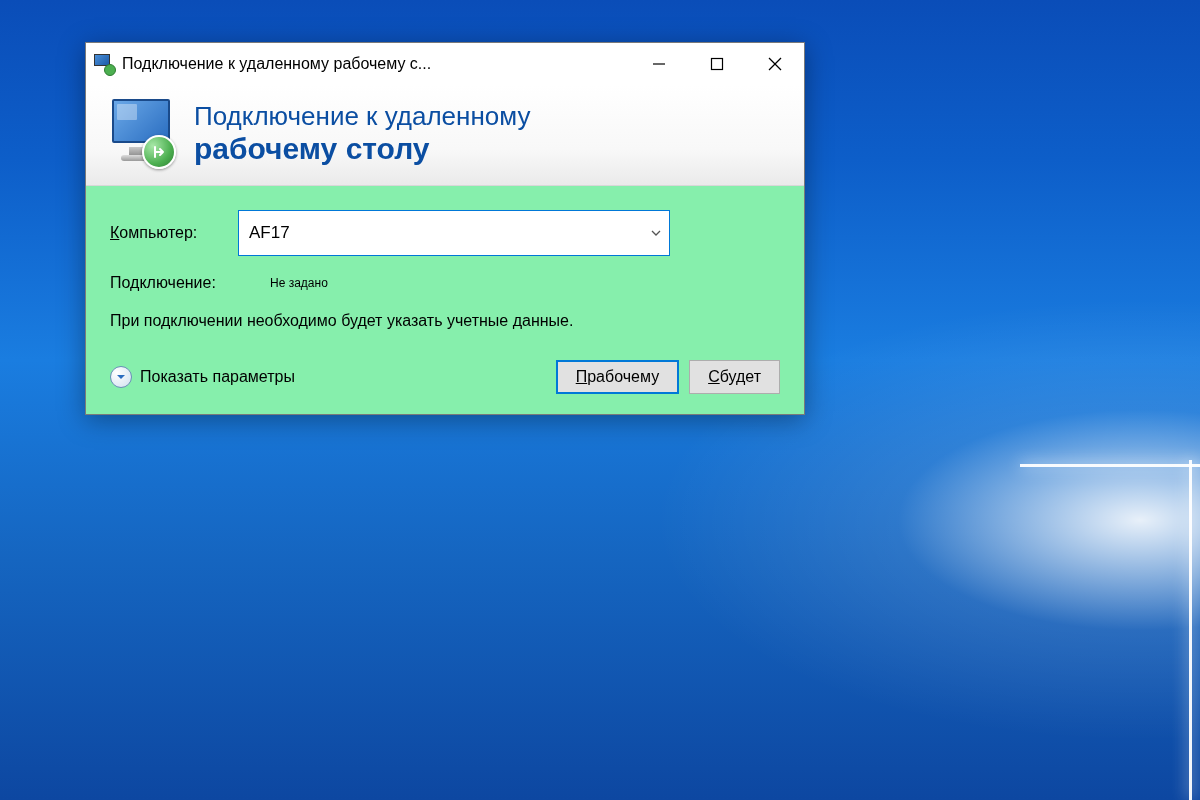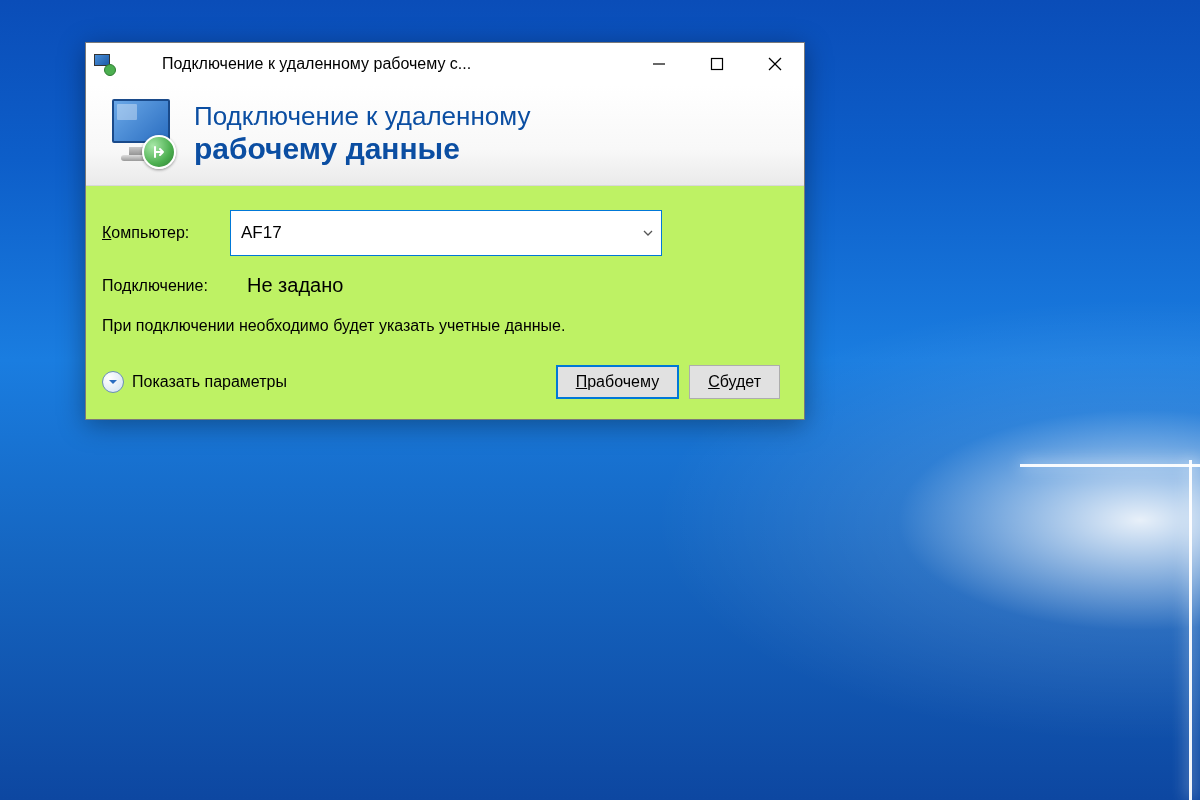--- a/index.html
+++ b/index.html
@@ -51,21 +51,20 @@
       border: 1px solid #7a7a7a;
       box-shadow: 0 5px 25px rgba(0,0,0,0.35);
     }
     
     .titlebar {
       display: flex;
       align-items: center;
       height: 42px;
       background: #ffffff;
       padding-left: 8px;
-      gap: 40px;
     }
     
     .titlebar-icon {
       width: 20px;
       height: 20px;
       margin-right: 8px;
       position: relative;
     }
     
     .titlebar-icon .monitor {
@@ -185,22 +184,22 @@
       box-shadow: 0 1px 3px rgba(0,0,0,0.4);
     }
     
     .banner-icon .round-badge svg { width: 18px; height: 18px; }
     
     .banner-text { display: flex; flex-direction: column; }
     .banner-text .line1 { font-size: 26px; color: #0b4ea2; font-weight: 400; }
     .banner-text .line2 { font-size: 30px; color: #0b4ea2; font-weight: 700; }
     
     .body-area {
-      background: #bef264;
-      padding: 24px 24px 20px 16px;
+      background: #86efac;
+      padding: 24px 24px 20px 24px;
     }
     
     .form-row {
       display: flex;
       align-items: center;
       margin-bottom: 18px;
     }
     
     .form-label {
       font-size: 16px;
@@ -229,21 +228,21 @@
     }
     
     .combo-btn {
       width: 26px;
       display: flex;
       align-items: center;
       justify-content: center;
       border-left: none;
     }
     
-    .value-text { font-size: 20px; color: #000; margin-left: 17px; }
+    .value-text { font-size: 12px; color: #000; margin-left: 32px; }
     
     .info-text {
       font-size: 16px;
       color: #000;
       line-height: 1.4;
       margin-top: 6px;
       margin-bottom: 28px;
     }
     
     .footer {
@@ -328,21 +327,21 @@
       <div class="stand"></div>
       <div class="base"></div>
       <div class="round-badge">
         <svg viewBox="0 0 18 18">
             <path d="M5 4 L5 14 M5 9 L13 9 M10 6 L13 9 L10 12" fill="none" stroke="#fff" stroke-width="2" stroke-linecap="round" stroke-linejoin="round"></path>
           </svg>
       </div>
     </div>
     <div class="banner-text">
       <div class="line1">Подключение к удаленному</div>
-      <div class="line2">рабочему данные</div>
+      <div class="line2">рабочему столу</div>
     </div>
   </div>
 
   <div class="body-area">
 
     <div class="form-row">
       <div class="form-label"><span class="u">К</span><span>омпьютер:</span></div>
       <div class="combo">
         <input type="text" value="AF17" style="">
         <div class="combo-btn">

